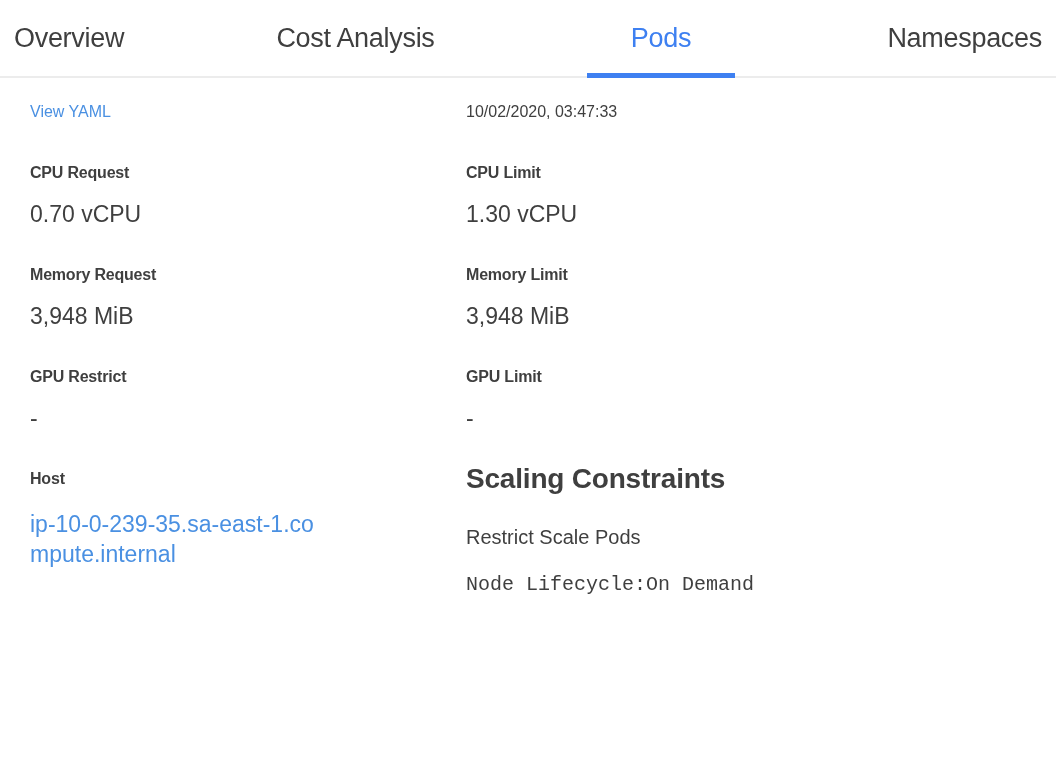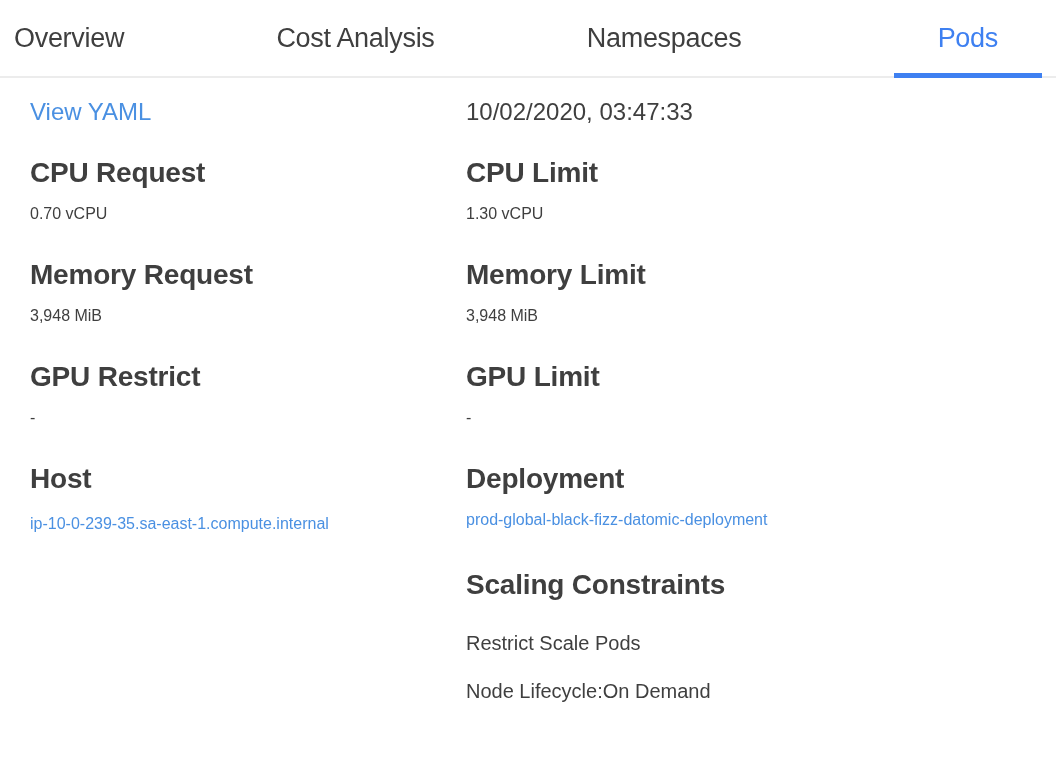--- a/index.html
+++ b/index.html
@@ -49,40 +49,40 @@
     padding: 20px 30px 30px;
   }
   .grid {
     display: grid;
     grid-template-columns: 436px 1fr;
     align-items: start;
   }
   .cell { min-width: 0; }
 
   .toprow {
-    font-size: 24px;
+    font-size: 16px;
     line-height: 28px;
     margin-bottom: 33px;
   }
   a.link {
     color: var(--link-blue);
     text-decoration: none;
     cursor: pointer;
   }
 
   .group { margin-bottom: 32px; }
   .field-label {
-    font-size: 28px;
+    font-size: 16px;
     line-height: 28px;
     font-weight: 700;
     letter-spacing: -0.2px;
     margin-bottom: 12px;
   }
   .field-value {
-    font-size: 16px;
+    font-size: 23px;
     line-height: 30px;
   }
   .field-value.linkval {
     color: var(--link-blue);
     word-break: break-all;
     display: block;
   }
   .host-value { max-width: 300px; margin-top: 16px; }
   .deployment-value { max-width: 326px; }
 
@@ -92,30 +92,30 @@
     line-height: 28px;
     font-weight: 700;
     letter-spacing: -0.2px;
     margin-bottom: 30px;
   }
   .scaling-item {
     font-size: 20px;
     line-height: 28px;
     margin-bottom: 20px;
   }
-  .scaling-item:last-child { margin-bottom: 0; }
+  .scaling-item:last-child { margin-bottom: 0; font-family: Liberation Mono, monospace; }
 </style>
 </head>
 <body>
 
 <nav class="tabbar">
   <div class="tab">Overview</div>
   <div class="tab">Cost Analysis</div>
+  <div class="tab active">Pods</div>
   <div class="tab">Namespaces</div>
-  <div class="tab active">Pods</div>
 </nav>
 
 <main class="content">
   <div class="grid">
 
     <div class="cell toprow">
       <a class="link">View YAML</a>
     </div>
     <div class="cell toprow">10/02/2020, 03:47:33</div>
 
@@ -143,24 +143,20 @@
     </div>
     <div class="cell group">
       <div class="field-label">GPU Limit</div>
       <div class="field-value">-</div>
     </div>
 
     <div class="cell group">
       <div class="field-label">Host</div>
       <a class="field-value linkval host-value link">ip-10-0-239-35.sa-east-1.compute.internal</a>
     </div>
-    <div class="cell group">
-      <div class="field-label">Deployment</div>
-      <a class="field-value linkval deployment-value link">prod-global-black-fizz-datomic-deployment</a>
-    </div>
 
     <div class="cell group scaling-group">
       <div class="scaling-label">Scaling Constraints</div>
       <div class="scaling-item">Restrict Scale Pods</div>
       <div class="scaling-item">Node Lifecycle:On Demand</div>
     </div>
 
   </div>
 </main>
 

